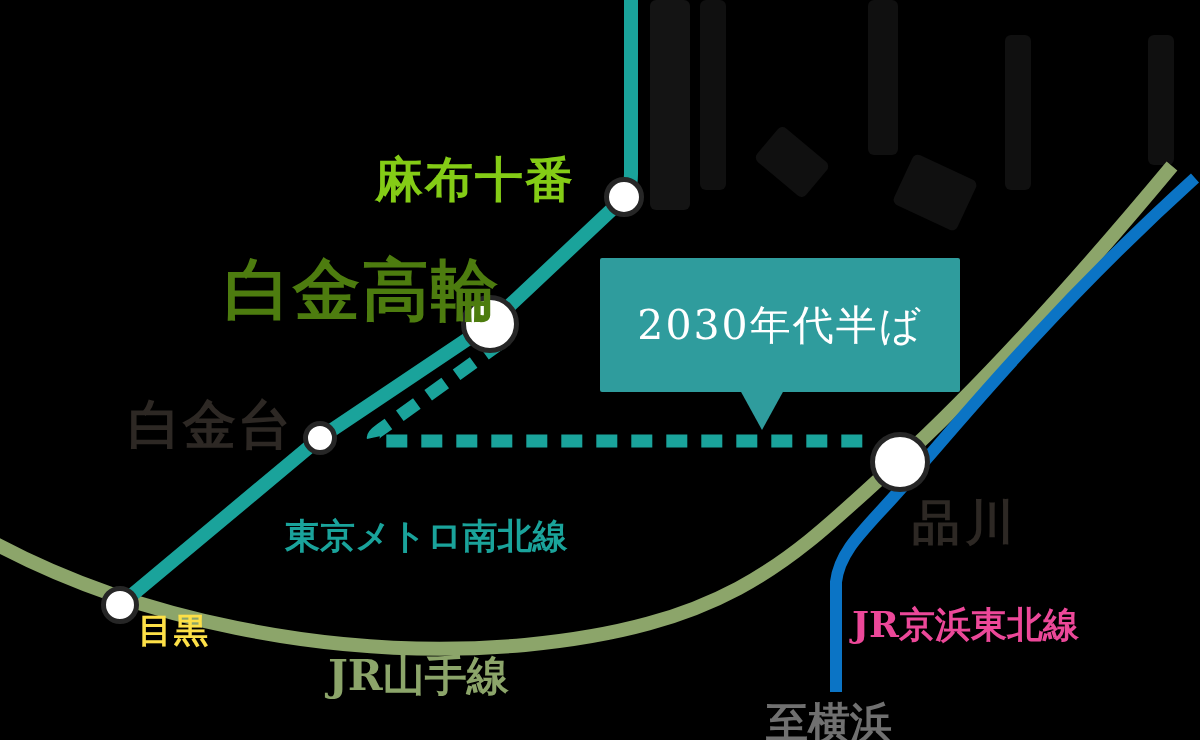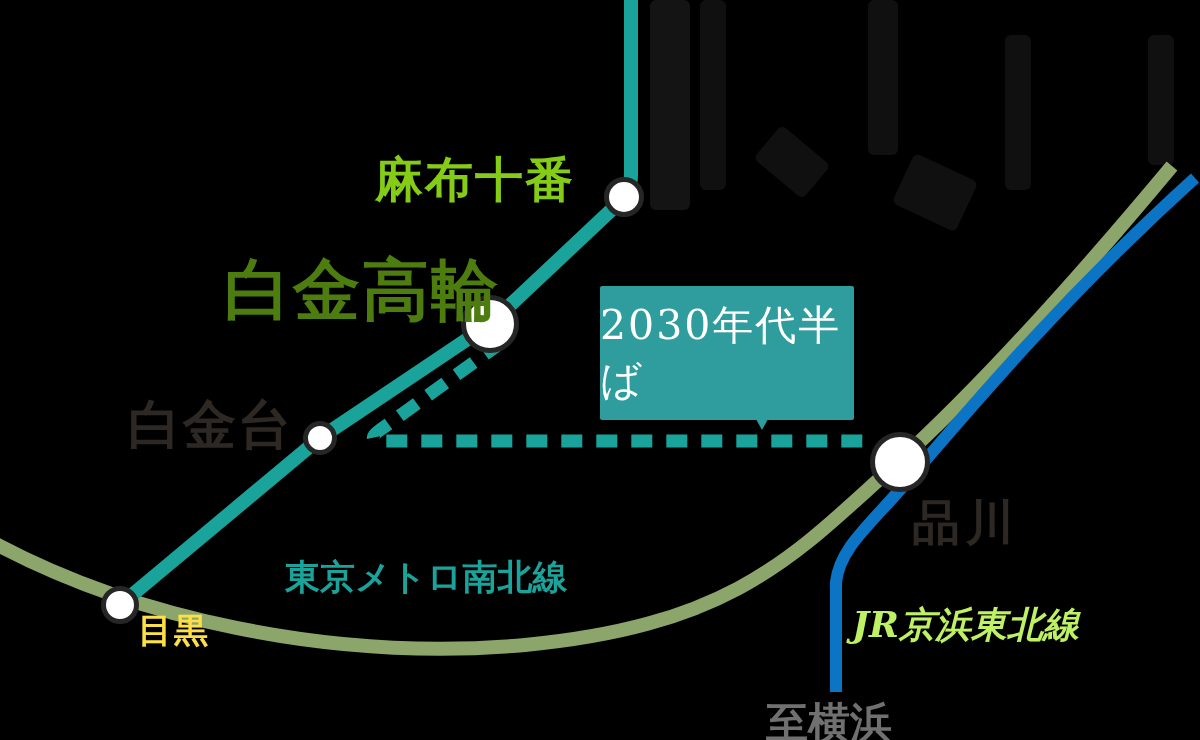--- a/index.html
+++ b/index.html
@@ -15,26 +15,25 @@
     white-space:nowrap;
     font-weight:600;
     line-height:1;
   }
   .station-name{letter-spacing:2px;}
   .line-name{font-weight:600;}
   .blob{position:absolute;background:#101010;border-radius:6px;}
   #callout{
     position:absolute;
     left:600px;top:258px;
-    width:254px;height:134px;
+    width:360px;height:134px;
     display:flex;flex-direction:column;
     align-items:center;justify-content:center;
     gap:16px;
     border-radius:2px;
-    margin-top:28px;
   }
   #callout .c-line{font-size:41px;letter-spacing:2px;font-weight:500;}
   #callout-pointer{
     position:absolute;
     left:740px;top:390px;
     width:0;height:0;
     border-left:22px solid transparent;
     border-right:22px solid transparent;
     border-top-width:40px;border-top-style:solid;
   }
@@ -71,22 +70,23 @@
   <div class="dot" style="left: 461px; top: 295px; width: 58px; height: 58px; border: 5px solid rgb(38, 38, 38); background: rgb(255, 255, 255);"></div>
   <div class="dot" style="left: 604px; top: 177px; width: 40px; height: 40px; border: 5px solid rgb(38, 38, 38); background: rgb(255, 255, 255);"></div>
   <div class="dot" style="left: 870px; top: 432px; width: 60px; height: 60px; border: 5px solid rgb(38, 38, 38); background: rgb(255, 255, 255);"></div>
 
   <div class="label station-name" style="left: 375px; top: 155px; font-size: 48px; color: #84cc16;">麻布十番</div>
   <div class="label station-name" style="left: 182px; top: 256px; font-size: 67px; font-weight: 700; color: #4d7c0f; margin-left: 42px;">白金高輪</div>
   <div class="label station-name" style="left: 128px; top: 398px; font-size: 53px; color: rgb(45, 40, 36); text-align: right;">白金台</div>
   <div class="label station-name" style="left: 138px; top: 613px; font-size: 34px; color: #fde047;">目黒</div>
   <div class="label station-name" style="left: 912px; top: 498px; font-size: 48px; font-weight: 700; letter-spacing: 6px; color: rgb(45, 40, 36);">品川</div>
 
-  <div class="label line-name" style="left: 285px; top: 518px; font-size: 35px; color: rgb(26, 163, 155); margin-top: 41px;">東京メトロ南北線</div>
-  <div class="label line-name" style="left: 852px; top: 606px; font-size: 36px; color: #bef264; font-style: italic;">JR京浜東北線</div>
+  <div class="label line-name" style="left: 285px; top: 518px; font-size: 35px; color: rgb(26, 163, 155);">東京メトロ南北線</div>
+  <div class="label line-name" style="left: 328px; top: 655px; font-size: 42px; color: rgb(140, 165, 106);">JR山手線</div>
+  <div class="label line-name" style="left: 852px; top: 606px; font-size: 36px; color: #ec4899;">JR京浜東北線</div>
 
   <div class="label" style="left: 766px; top: 702px; font-size: 42px; color: rgb(112, 112, 112);">至横浜</div>
 
   <div id="callout" style="background: rgb(47, 156, 157); color: rgb(255, 255, 255);">
     <div class="c-line">2030年代半ば</div>
   </div>
   <div id="callout-pointer" style="border-top-color: rgb(47, 156, 157);"></div>
 
 </div>
 

